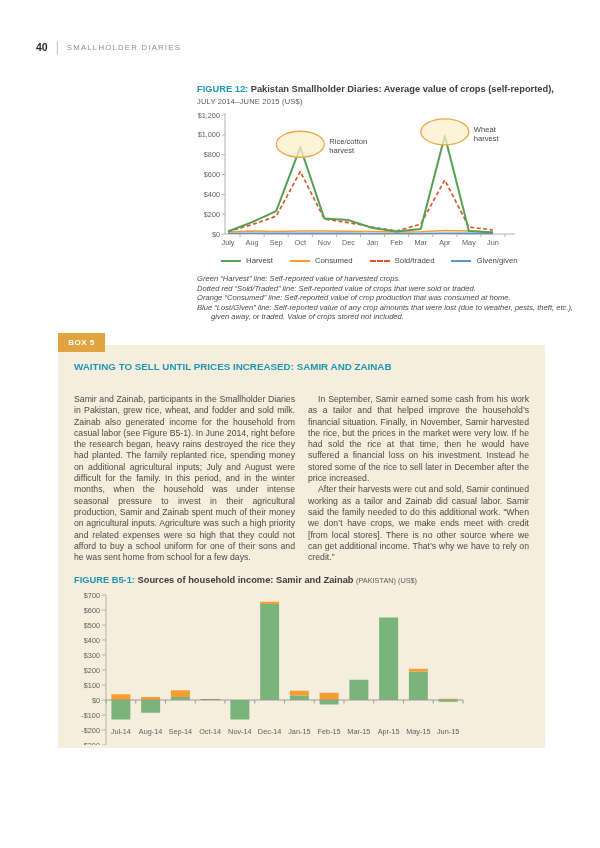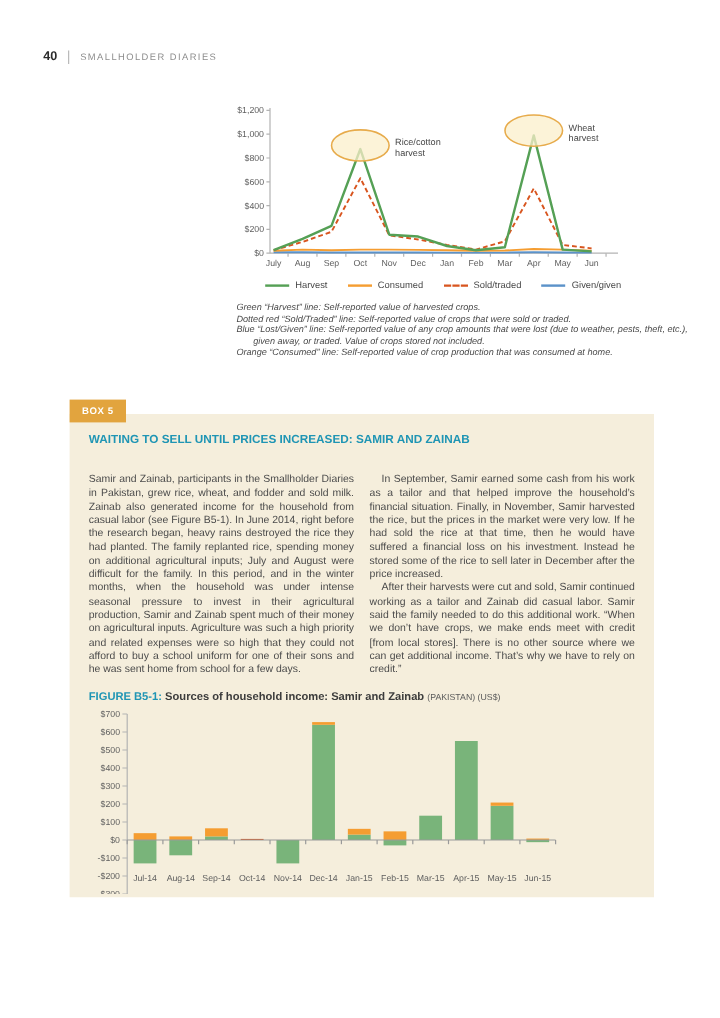--- a/index.html
+++ b/index.html
@@ -46,20 +46,25 @@
 
 <div class="page">
 
   <div class="header">
     <span class="pnum">40</span>
     <span class="psep">|</span>
     <span class="ptitle">SMALLHOLDER DIARIES</span>
   </div>
 
   <div class="fig12">
+    <div class="fig-title">
+      <span class="fig-label">FIGURE 12:</span>
+      <span>Pakistan Smallholder Diaries: Average value of crops (self-reported),</span>
+      <span class="fig-caps">JULY 2014–JUNE 2015 (US$)</span>
+    </div>
     <svg id="fig12-svg" width="330" height="140" style="margin-top:3px">
         <line x1="28" y1="3" x2="28" y2="124" stroke="#b3b3b3" stroke-width="1"></line>
         <line x1="25" x2="28" y1="124" y2="124" stroke="#b3b3b3"></line>
         <text x="23" y="126.5" class="ax" text-anchor="end">$0</text>
         <line x1="25" x2="28" y1="104.16666666666667" y2="104.16666666666667" stroke="#b3b3b3"></line>
         <text x="23" y="106.66666666666667" class="ax" text-anchor="end">$200</text>
         <line x1="25" x2="28" y1="84.33333333333334" y2="84.33333333333334" stroke="#b3b3b3"></line>
         <text x="23" y="86.83333333333334" class="ax" text-anchor="end">$400</text>
         <line x1="25" x2="28" y1="64.5" y2="64.5" stroke="#b3b3b3"></line>
         <text x="23" y="67" class="ax" text-anchor="end">$600</text>
@@ -119,22 +124,22 @@
         <span>Sold/traded</span>
       </span>
       <span class="lc-item">
         <span class="line-swatch" style="border-top-color: rgb(91, 146, 201);"></span>
         <span>Given/given</span>
       </span>
     </div>
     <div class="notes">
       <div class="note">Green “Harvest” line: Self-reported value of harvested crops.</div>
       <div class="note">Dotted red “Sold/Traded” line: Self-reported value of crops that were sold or traded.</div>
+      <div class="note">Orange “Consumed” line: Self-reported value of crop production that was consumed at home.</div>
       <div class="note">Blue “Lost/Given” line: Self-reported value of any crop amounts that were lost (due to weather, pests, theft, etc.), given away, or traded. Value of crops stored not included.</div>
-      <div class="note">Orange “Consumed” line: Self-reported value of crop production that was consumed at home.</div>
     </div>
   </div>
 
   <div class="box5">
     <div class="box-tab">BOX 5</div>
     <div class="box-title">WAITING TO SELL UNTIL PRICES INCREASED: SAMIR AND ZAINAB</div>
     <div class="cols">
       <div class="col">
         <p>Samir and Zainab, participants in the Smallholder Diaries in Pakistan, grew rice, wheat, and fodder and sold milk. Zainab also generated income for the household from casual labor (see Figure B5-1). In June 2014, right before the research began, heavy rains destroyed the rice they had planted. The family replanted rice, spending money on additional agricultural inputs; July and August were difficult for the family. In this period, and in the winter months, when the household was under intense seasonal pressure to invest in their agricultural production, Samir and Zainab spent much of their money on agricultural inputs. Agriculture was such a high priority and related expenses were so high that they could not afford to buy a school uniform for one of their sons and he was sent home from school for a few days.</p>
       </div>

